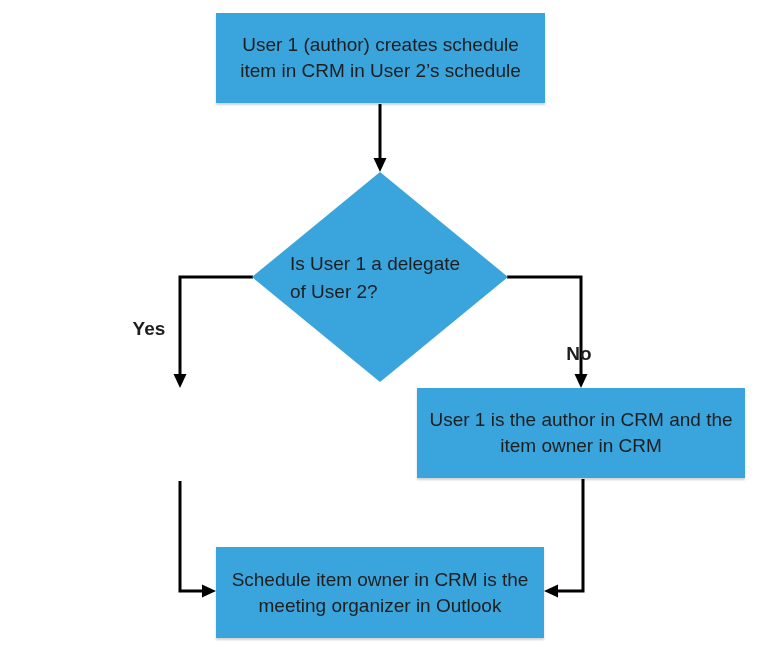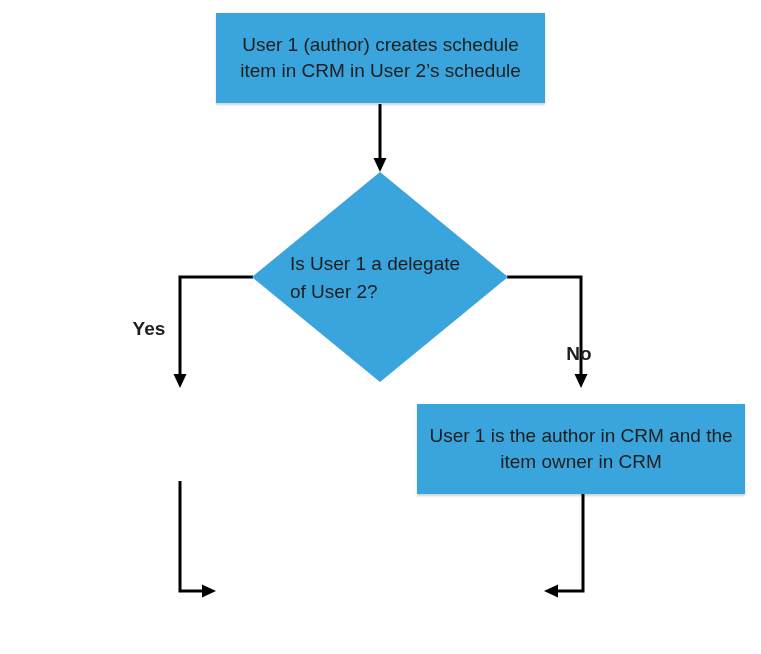--- a/index.html
+++ b/index.html
@@ -46,21 +46,21 @@
     align-items: center;
     justify-content: center;
     text-align: center;
     font-size: 19px;
     line-height: 26px;
     padding: 4px 12px;
     box-shadow: 0 2px 2px rgba(0,0,0,0.18);
   }
   .node-start { left: 216px; top: 13px;  width: 329px; height: 90px; }
   .node-yes   { left: 17px;  top: 388px; width: 326px; height: 92px; }
-  .node-no    { left: 417px; top: 388px; width: 328px; height: 90px; margin-top: 16px; }
+  .node-no    { left: 417px; top: 388px; width: 328px; height: 90px; }
   .node-end   { left: 216px; top: 547px; width: 328px; height: 91px; }
   .diamond-shape {
     position: absolute;
     left: 250px;
     top: 170px;
     z-index: 1;
   }
   .diamond-shape polygon { fill: var(--node_fill); }
   .diamond-text {
     position: absolute;
@@ -136,14 +136,17 @@
   </div>
 
   <div class="edge-label edge-label-yes">Yes</div>
   <div class="edge-label edge-label-no">No</div>
 
 
   <div class="node node-no">
     <span>User 1 is the author in CRM and the item owner in CRM</span>
   </div>
 
+  <div class="node node-end">
+    <span>Schedule item owner in CRM is the meeting organizer in Outlook</span>
+  </div>
 
 </div>
 
 </body></html>

